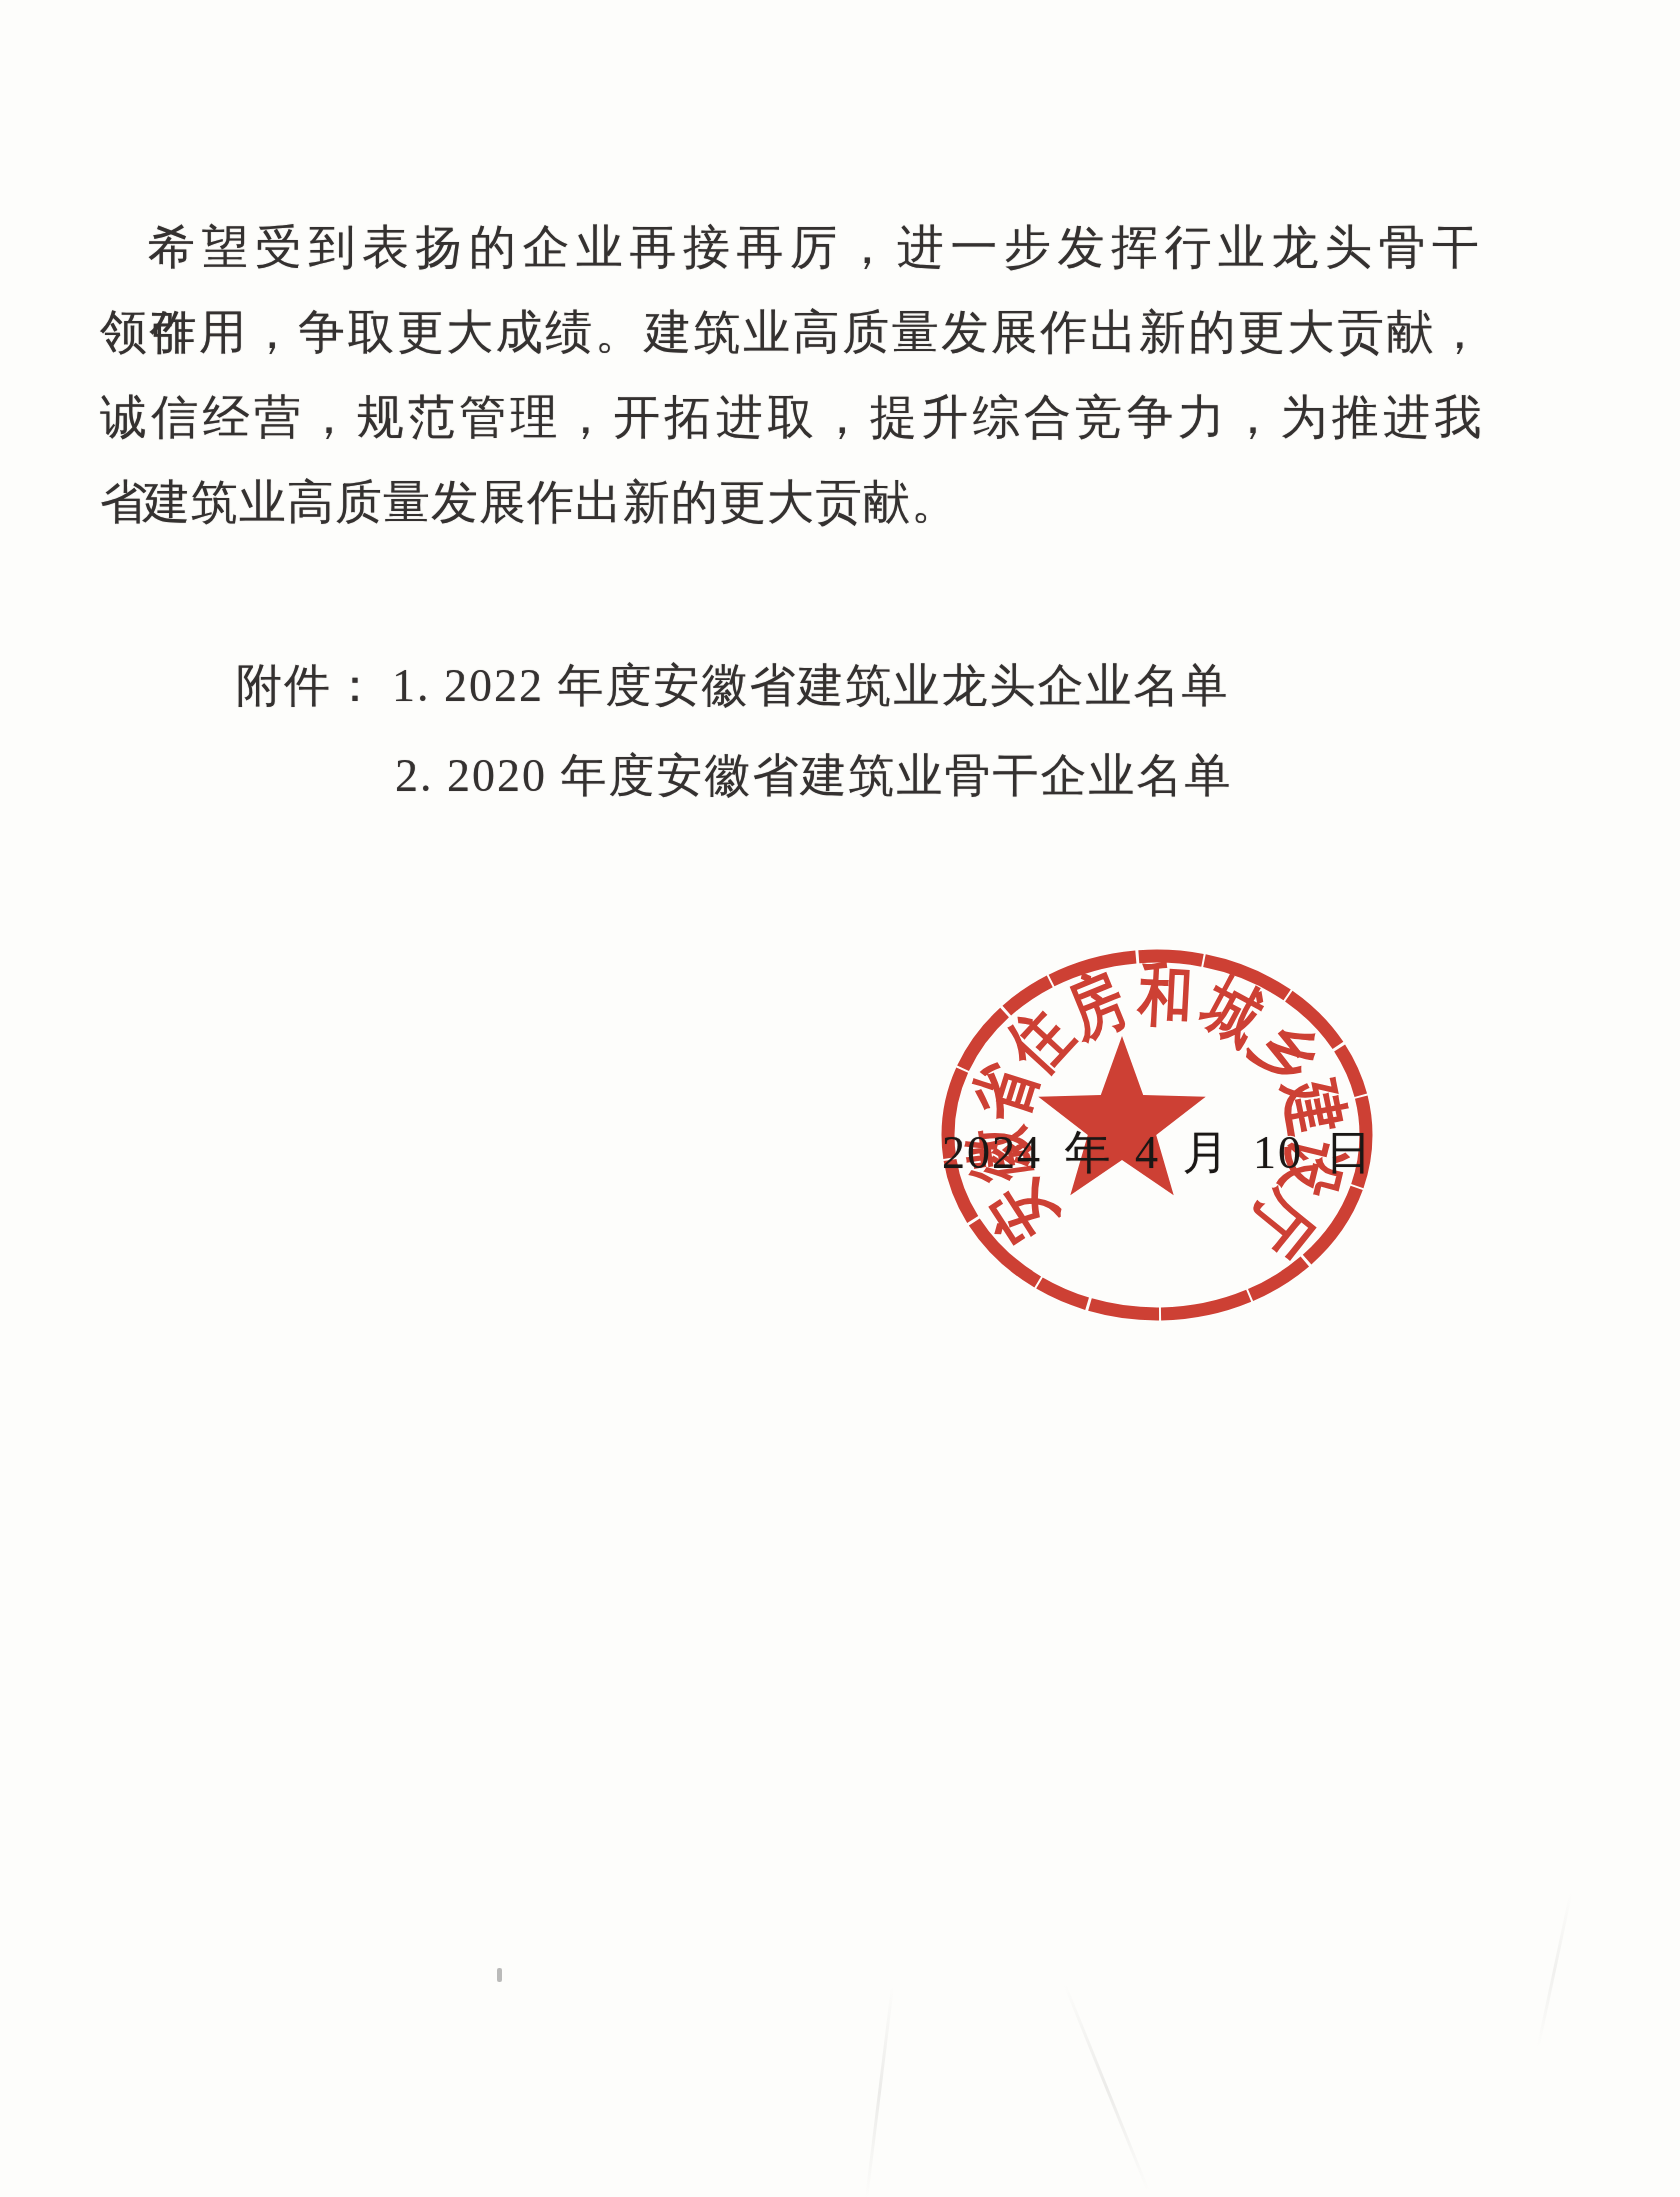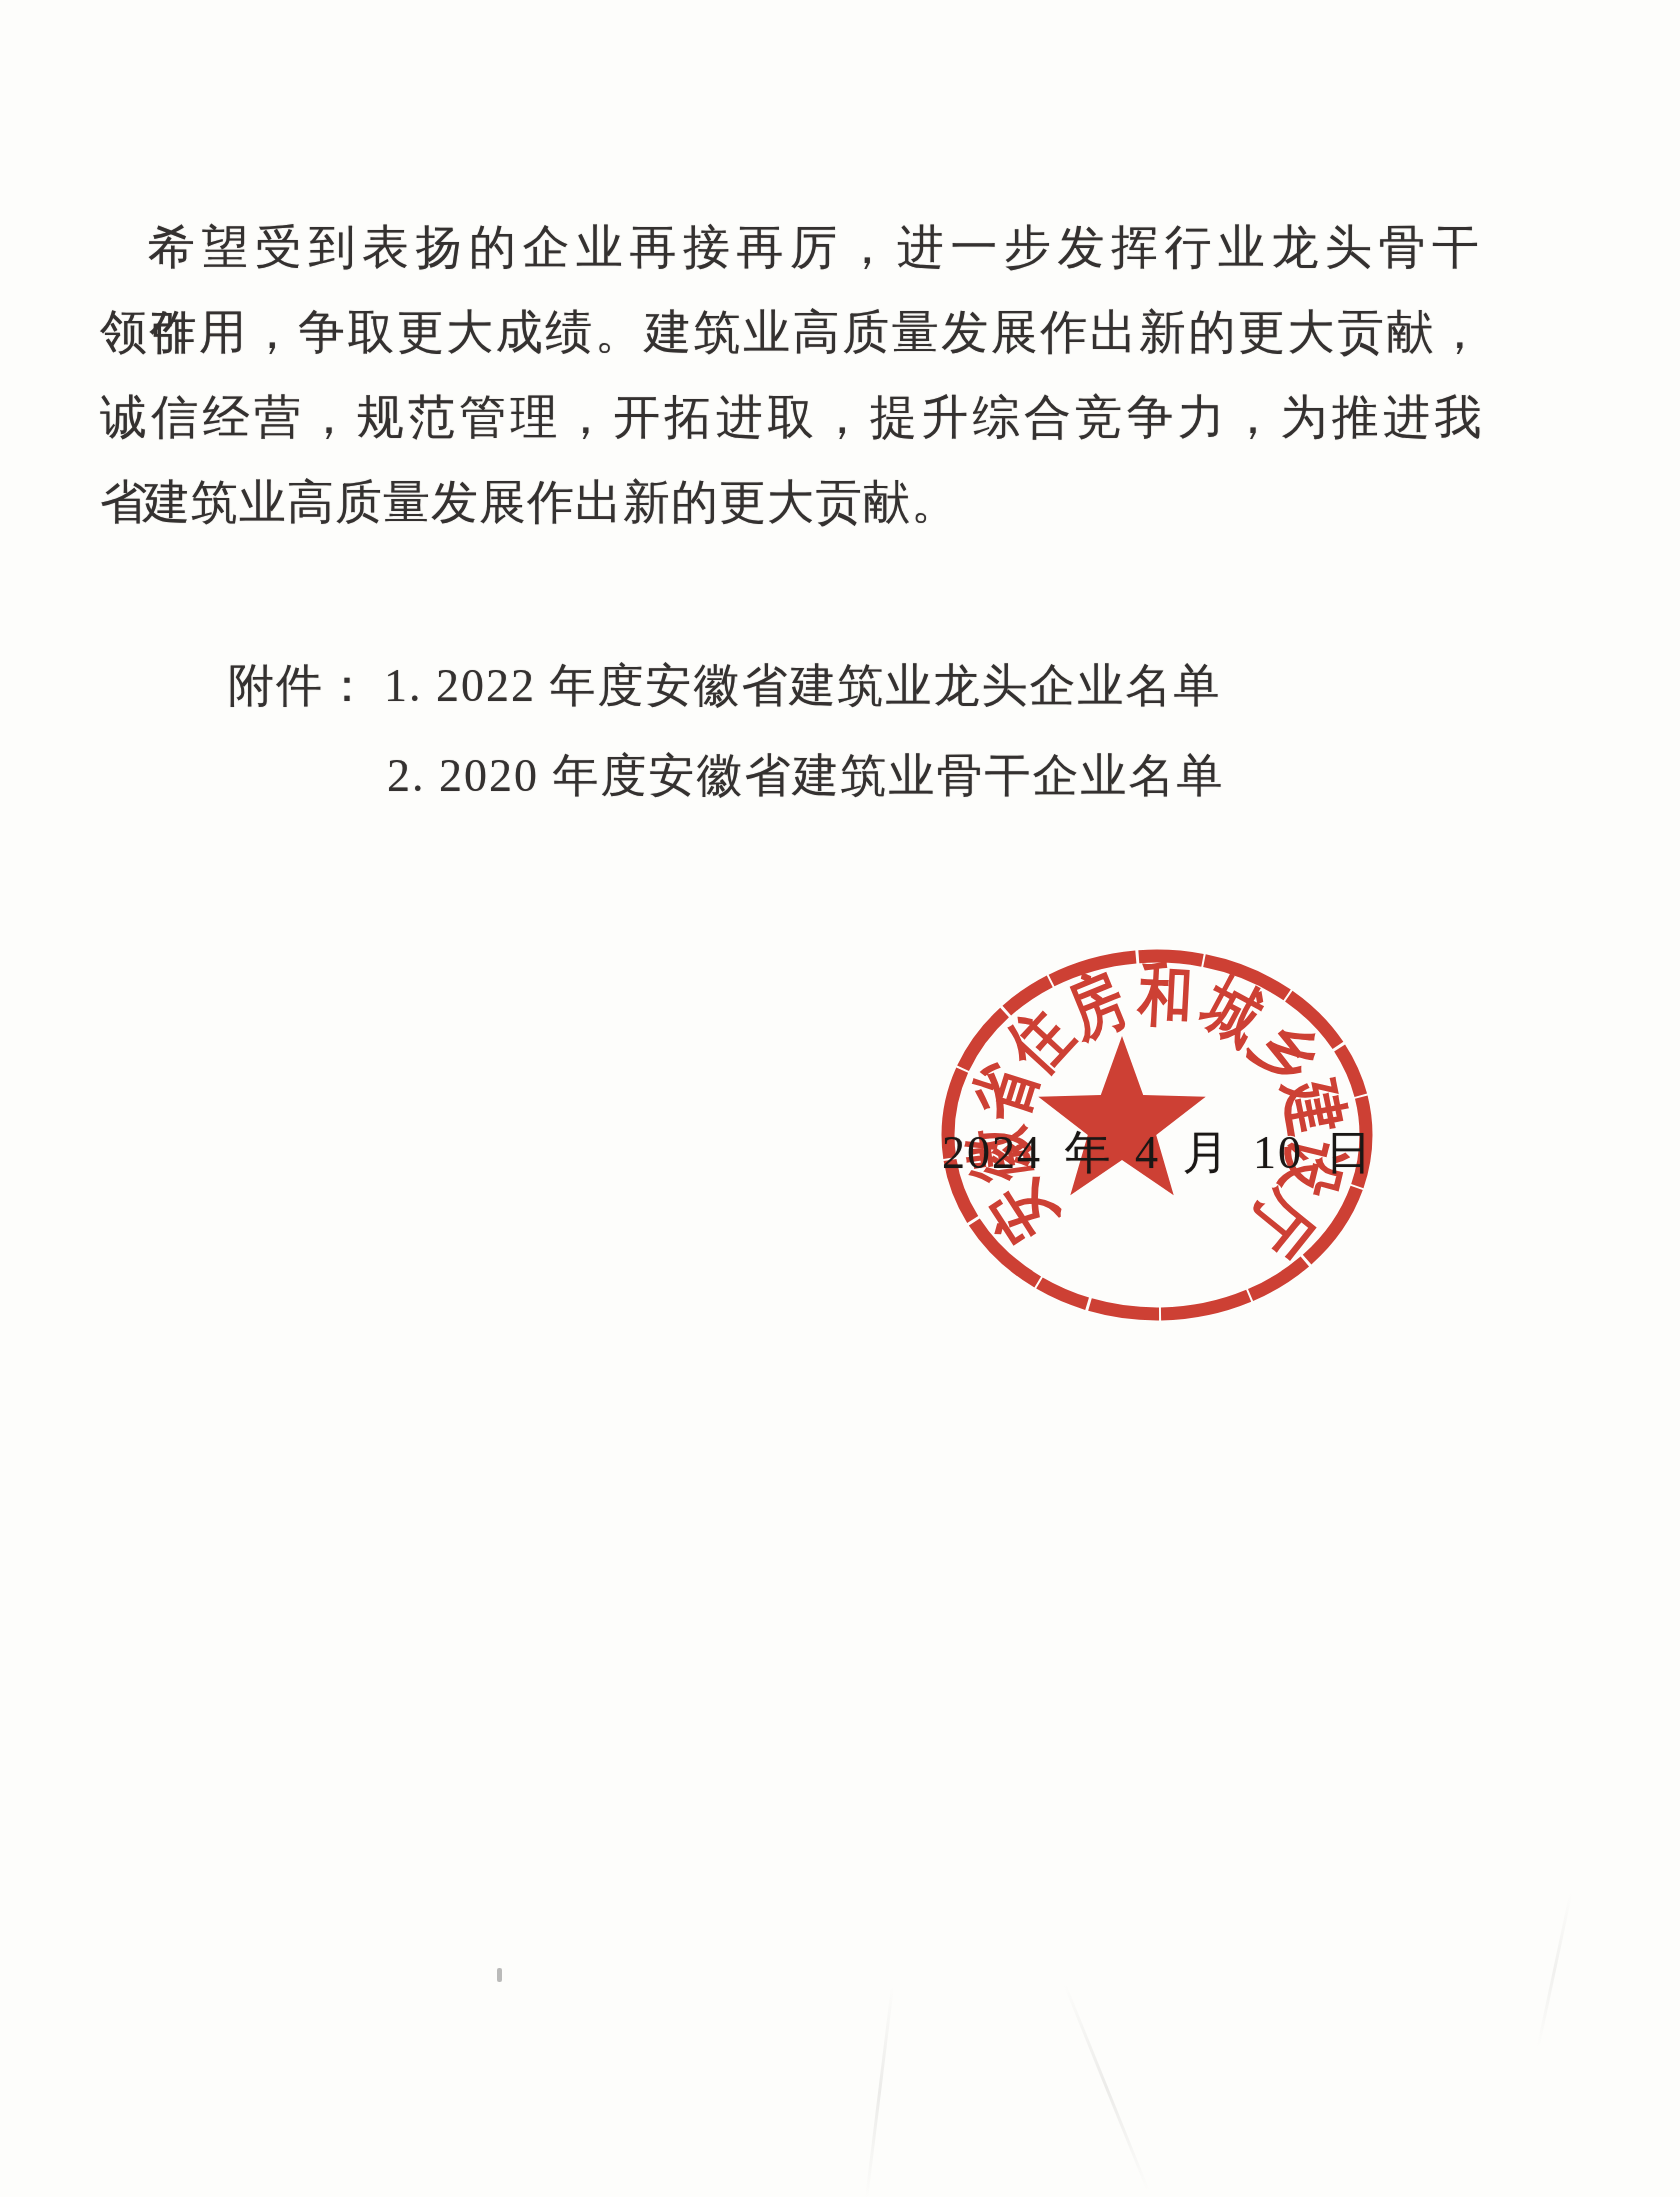--- a/index.html
+++ b/index.html
@@ -27,20 +27,21 @@
   .body-text .line:nth-child(3) { letter-spacing: 2.5px; text-align: justify; text-align-last: justify; }
   .body-text .line:nth-child(4) { letter-spacing: 1px; text-align: left; margin-left: 43px; }
   
   .attach-row {
     position: absolute;
     color: #343130;
     font-size: 46px;
     letter-spacing: 2px;
     white-space: nowrap;
     text-shadow: 0 0 1px rgba(74, 68, 62, 0.55);
+    margin-left: 8px;
   }
   .attach-row-1 { left: 228px; top: 655px; }
   .attach-row-2 { left: 387px; top: 745px; }
   .attach-label { margin-right: 12px; }
   
   .date-line {
     position: absolute;
     left: 942px; top: 1122px;
     font-size: 46px;
     color: #1a1715;

